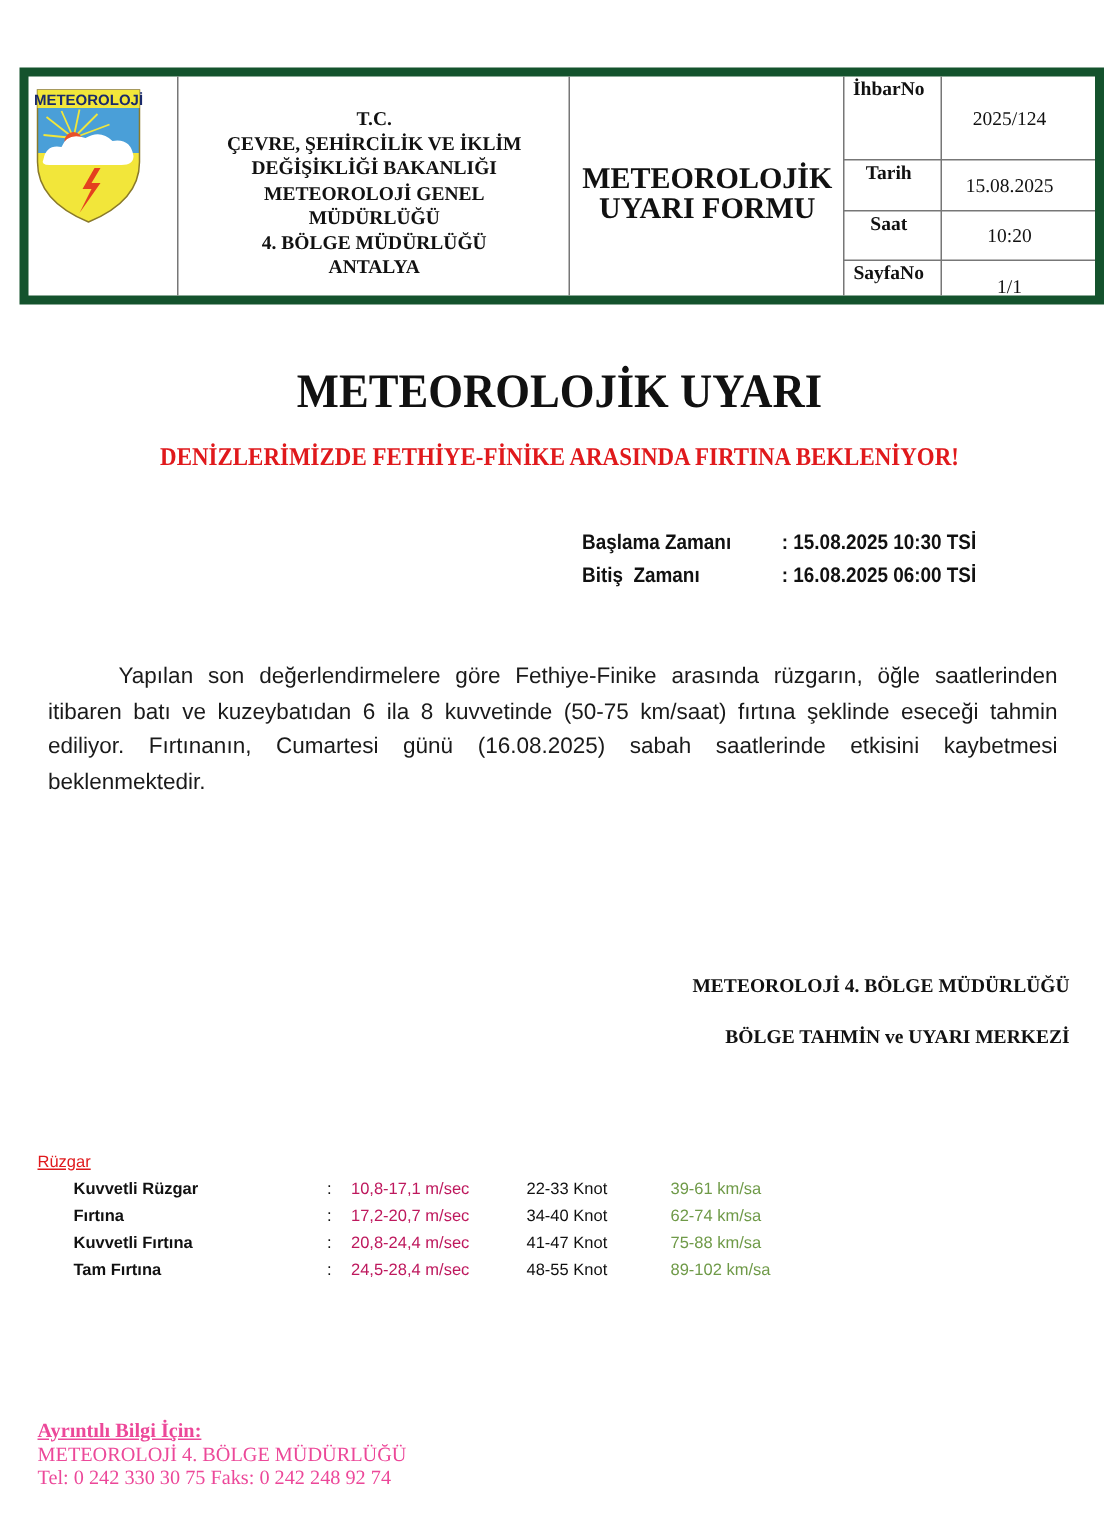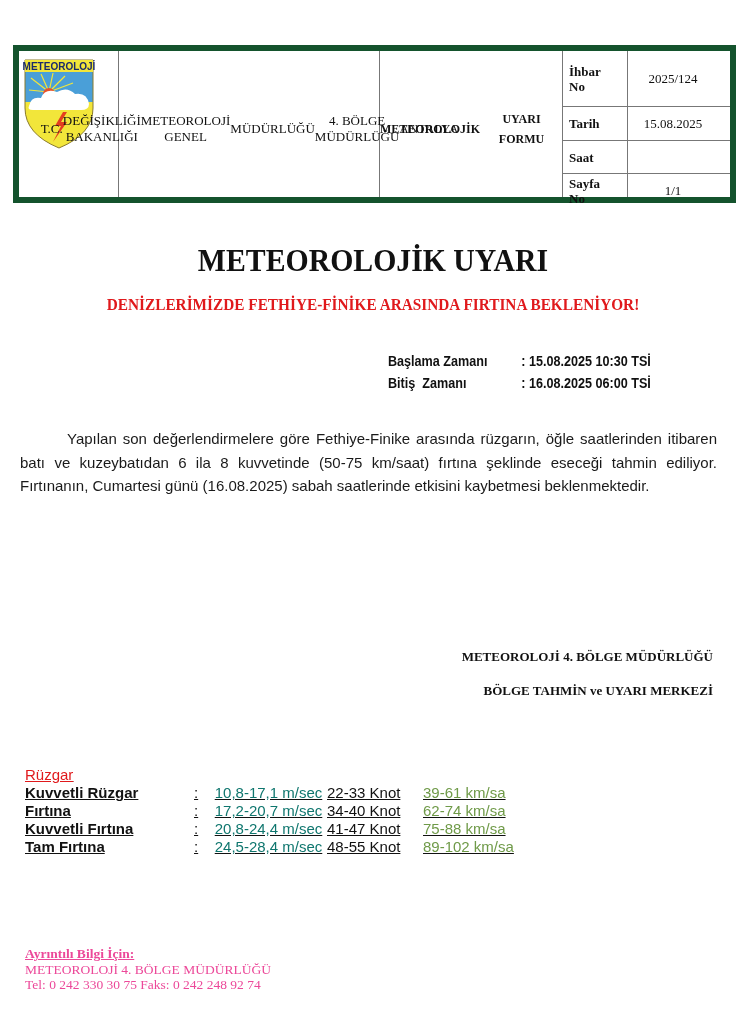--- a/index.html
+++ b/index.html
@@ -1,39 +1,39 @@
 <!DOCTYPE html>
 <html><head>
 <meta charset="utf-8">
 <style>
   html, body { margin:0; padding:0; background:#fff; }
   body { width:746px; height:1024px; position:relative; overflow:hidden; color:#111; font-family:"Liberation Serif", serif; }
   
   .hdr { position:absolute; left:13px; top:45px; width:723px; height:158px; border:6px solid #14532d; box-sizing:border-box; }
   .vline { position:absolute; top:0; bottom:0; width:1px; background:#777; }
   .hline { position:absolute; height:1px; background:#777; }
-  .org { position:absolute; left:100px; width:261px; top:0; height:156px; display:flex; flex-direction:row; justify-content:center; align-items:center; text-align:center; font-weight:normal; font-size:13px; line-height:16.5px; }
-  .formtitle { position:absolute; left:361px; width:183px; top:0; height:156px; display:flex; flex-direction:row; justify-content:center; align-items:center; text-align:center; font-weight:bold; font-size:12px; line-height:20px; }
-  .cell-l { position:absolute; left:545px; width:52px; display:flex; flex-direction:column; justify-content:center; padding-left:5px; box-sizing:border-box; font-weight:bold; font-size:13px; line-height:15px; }
+  .org { position:absolute; left:100px; width:261px; top:0; height:156px; display:flex; flex-direction:column; justify-content:center; align-items:center; text-align:center; font-weight:bold; font-size:13px; line-height:16.5px; }
+  .formtitle { position:absolute; left:361px; width:183px; top:0; height:156px; display:flex; flex-direction:column; justify-content:center; align-items:center; text-align:center; font-weight:bold; font-size:20px; line-height:20px; }
+  .cell-l { position:absolute; left:545px; width:52px; display:flex; justify-content:center; padding-left:5px; box-sizing:border-box; font-weight:bold; font-size:13px; line-height:15px; }
   .cell-v { position:absolute; left:610px; width:88px; display:flex; align-items:center; justify-content:center; font-size:13px; }
   .logo { position:absolute; left:4px; top:7px; width:72px; height:92px; }
   .main-title { position:absolute; left:0; width:746px; top:242px; text-align:center; font-weight:bold; font-size:32px; font-family:"Liberation Serif", serif; transform:scaleX(0.93); letter-spacing:0px; }
   .subtitle { position:absolute; left:0; width:746px; top:295px; text-align:center; font-weight:bold; font-size:17px; color:#e0191c; transform:scaleX(0.9); }
   .times { position:absolute; left:388px; top:350px; font-family:"Liberation Sans", sans-serif; font-weight:bold; font-size:14px; line-height:22px; transform:scaleX(0.9); transform-origin:left top; }
   .times .row { display:flex; }
   .times .lbl { width:148px; }
   .body-text { position:absolute; left:20px; width:697px; top:427px; font-family:"Liberation Sans", sans-serif; font-size:15px; line-height:23.5px; text-align:justify; color:#1a1a1a; }
-  .body-text p { margin:0; text-indent:47px; }
+  .body-text p { margin:12px; text-indent:47px; }
   .sig { position:absolute; right:33px; font-weight:bold; font-size:13px; text-align:right; }
-  .wind { position:absolute; left:25px; top:766px; font-family:"Liberation Sans", sans-serif; font-size:15px; line-height:18px;text-decoration:underline; }
+  .wind { position:absolute; left:25px; top:766px; font-family:"Liberation Sans", sans-serif; font-size:11px; line-height:18px; }
   .wind .head { color:#e0191c; text-decoration:underline; }
-  .wind .row { display:flex; }
+  .wind .row { display:flex;margin-left:24px; }
   .wind .name { width:169px; font-weight:bold; }
   .wind .colon { width:16px; }
-  .wind .ms { width:117px; color:#0f766e;text-align:center; }
+  .wind .ms { width:117px; color:#be185d; }
   .wind .kn { width:96px; }
   .wind .kmh { color:#6f9a48; }
   .footer { position:absolute; left:25px; top:946px; font-size:13.5px; line-height:15.5px; color:#ec4899; }
   .footer .fh { font-weight:bold; text-decoration:underline; }
 </style>
 </head>
 <body>
 
 <div class="hdr">
   <div class="vline" style="left:99px"></div>
@@ -65,20 +65,21 @@
       <path d="M6 48 Q8 38 18 40 Q22 30 34 34 Q44 28 52 36 Q64 34 66 46 Q66 52 58 52 H10 Q4 52 6 48 Z" fill="#fff"></path>
       <path d="M40 54 L32 68 L38 68 L30 84 L44 64 L38 64 L44 54 Z" fill="#e4401f"></path>
     </g>
     <path d="M2 2 H70 V50 Q70 76 36 90 Q2 76 2 50 Z" fill="none" stroke="#8a7a2a" stroke-width="1"></path>
     <rect x="2" y="2" width="68" height="12" fill="#f2e63a"></rect>
     <text x="36" y="12" text-anchor="middle" font-family="Liberation Sans, sans-serif" font-weight="bold" font-size="10" fill="#1a2a6a">METEOROLOJİ</text>
   </svg>
 
   <div class="org">
     <div>T.C.</div>
+    <div>ÇEVRE, ŞEHİRCİLİK VE İKLİM</div>
     <div>DEĞİŞİKLİĞİ BAKANLIĞI</div>
     <div>METEOROLOJİ GENEL</div>
     <div>MÜDÜRLÜĞÜ</div>
     <div>4. BÖLGE MÜDÜRLÜĞÜ</div>
     <div>ANTALYA</div>
   </div>
 
   <div class="formtitle">
     <div>METEOROLOJİK</div>
     <div>UYARI FORMU</div>
@@ -91,20 +92,21 @@
   <div class="cell-v" style="top:0;height:55px">2025/124</div>
 
   <div class="cell-l" style="top:56px;height:33px">
     <div>Tarih</div>
   </div>
   <div class="cell-v" style="top:56px;height:33px">15.08.2025</div>
 
   <div class="cell-l" style="top:90px;height:32px">
     <div>Saat</div>
   </div>
+  <div class="cell-v" style="top:90px;height:32px">10:20</div>
 
   <div class="cell-l" style="top:123px;height:33px">
     <div>Sayfa</div>
       <div>No</div>
   </div>
   <div class="cell-v" style="top:123px;height:33px">1/1</div>
 </div>
 
 <div class="main-title">METEOROLOJİK UYARI</div>
 <div class="subtitle">DENİZLERİMİZDE FETHİYE-FİNİKE ARASINDA FIRTINA BEKLENİYOR!</div>

